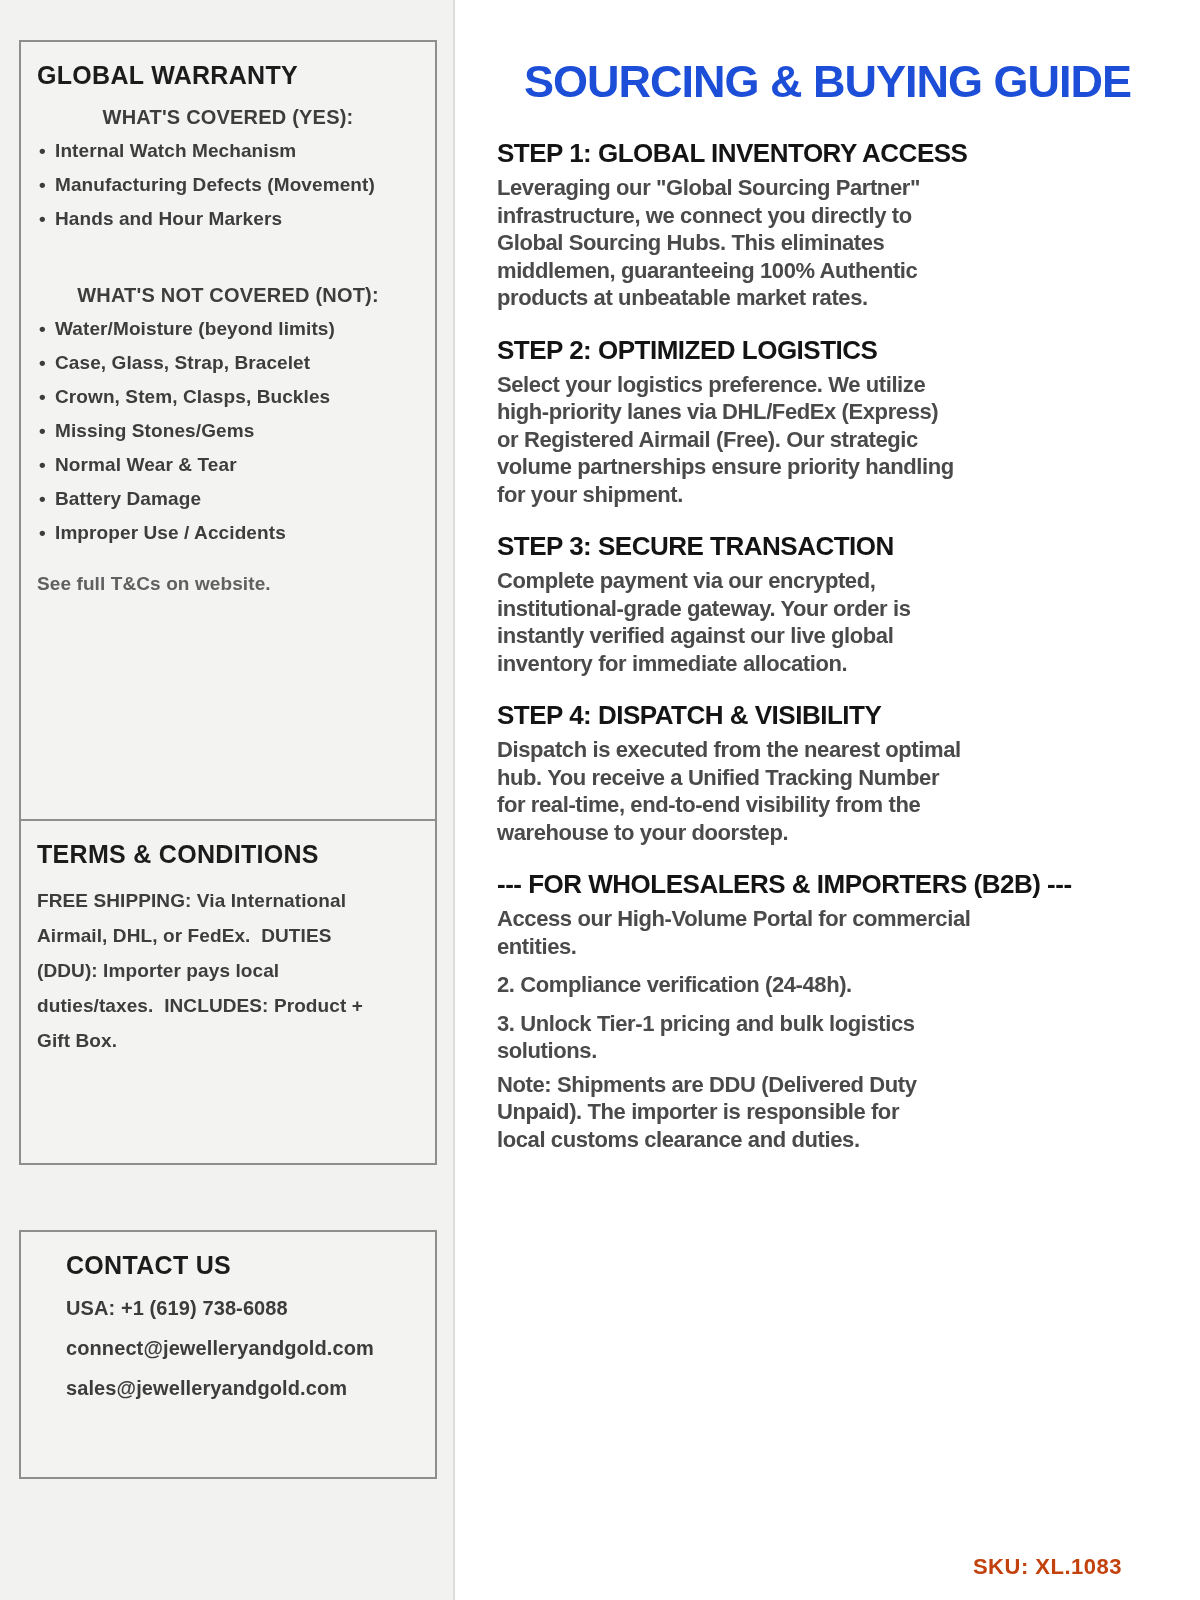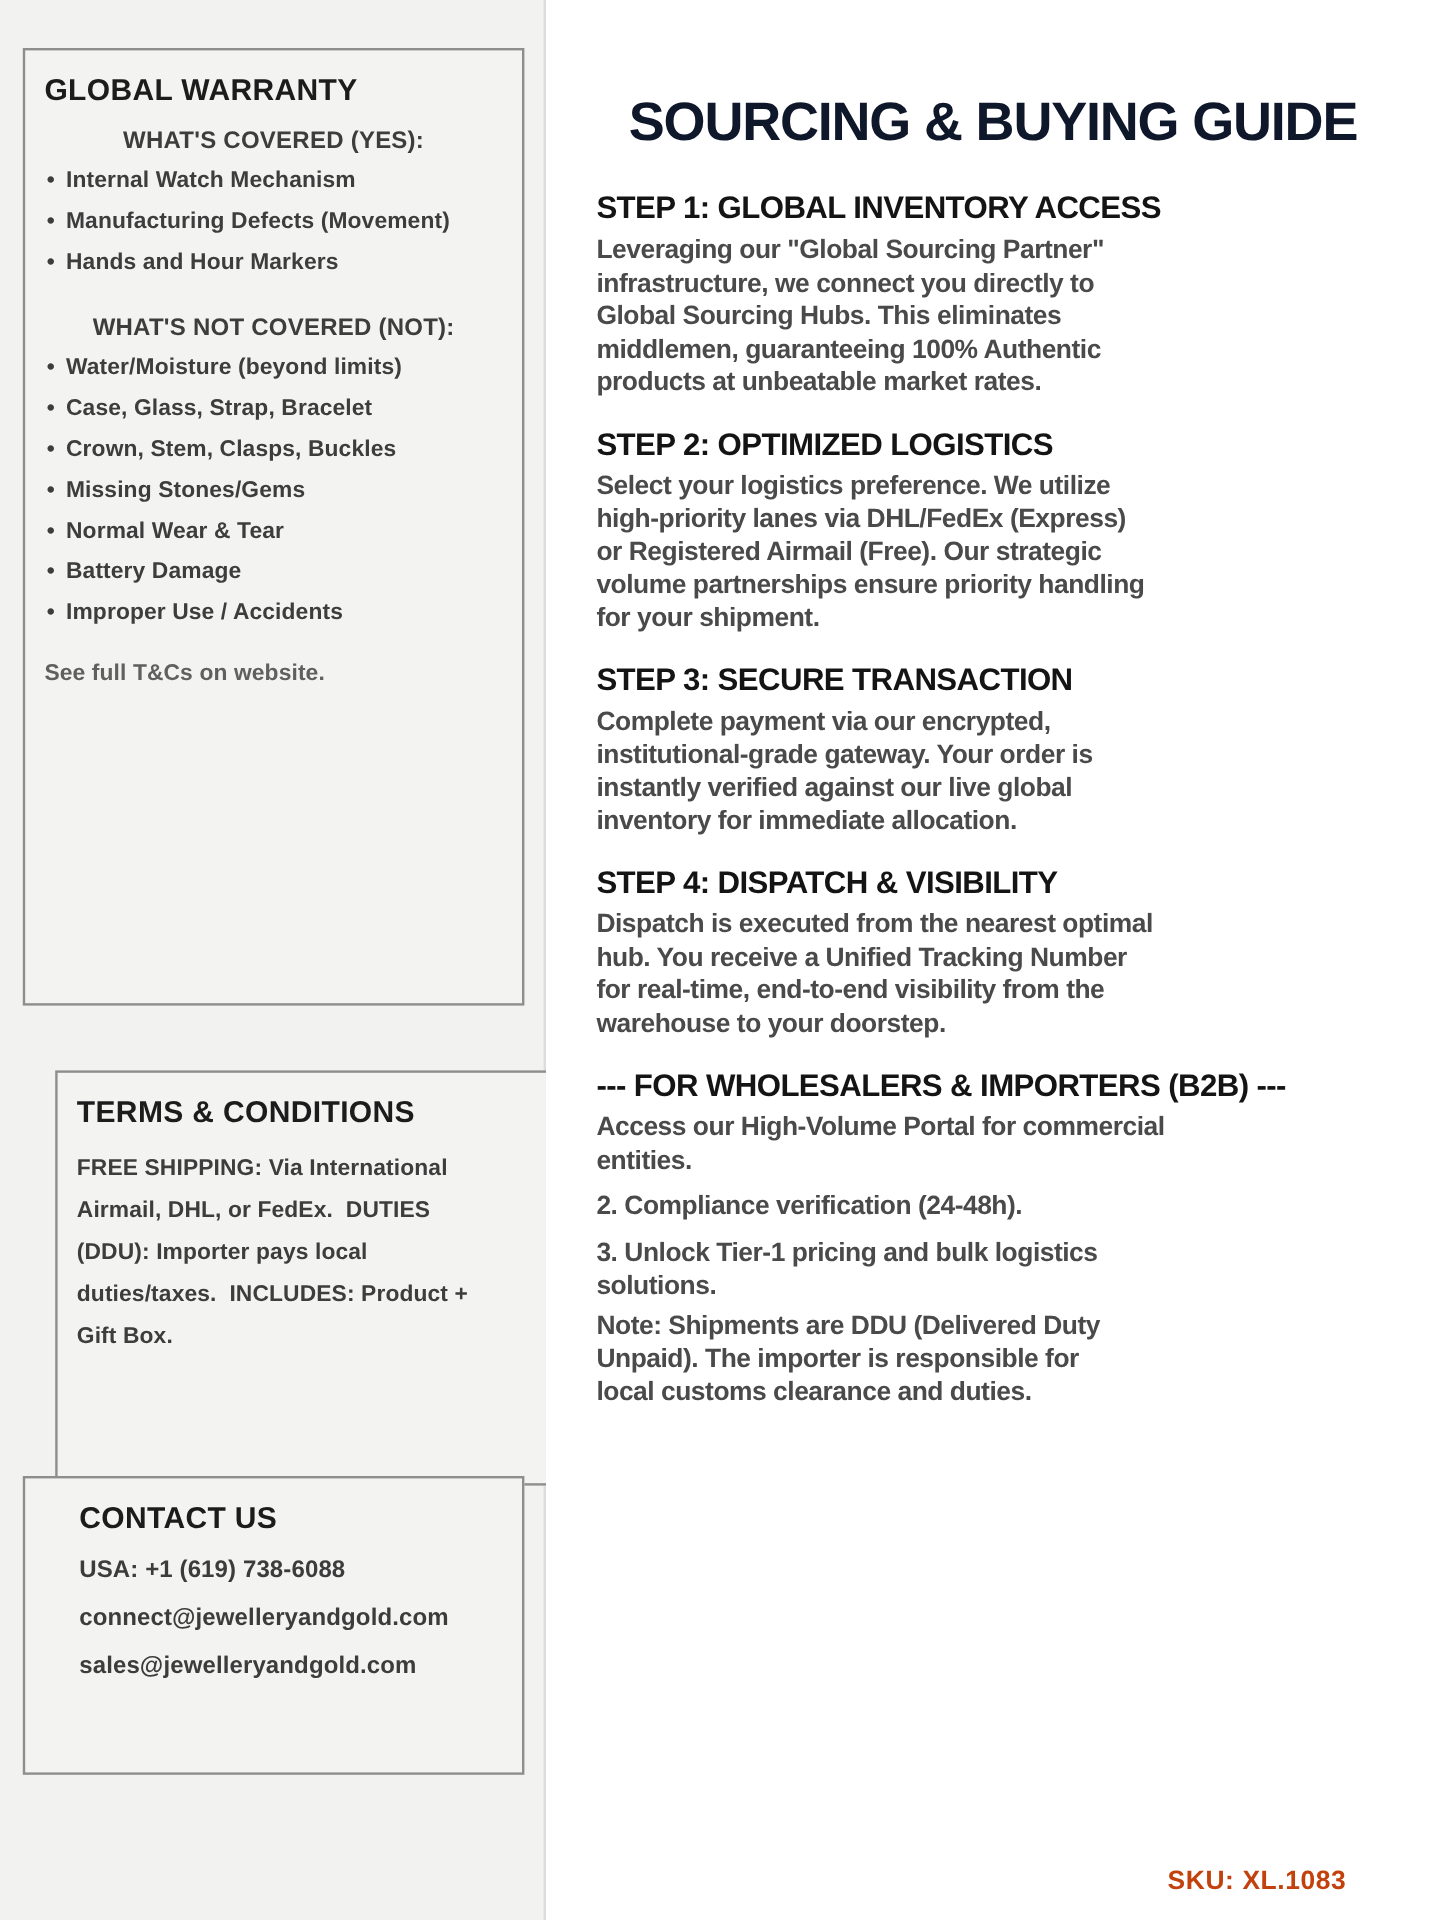--- a/index.html
+++ b/index.html
@@ -21,21 +21,21 @@
   }
   .box {
     position: absolute;
     left: 19px;
     width: 418px;
     border: 2px solid #8e8e8e;
     padding: 18px 16px 0 16px;
     background: #f3f3f2;
   }
   .box-warranty { top: 40px;   height: 798px; }
-  .box-terms    { top: 892px;  height: 346px; margin-left: 27px; }
+  .box-terms    { top: 819px;  height: 346px; }
   .box-contact  { top: 1230px; height: 249px; padding-left: 45px; }
 
   .box h2 {
     font-size: 25px;
     font-weight: 700;
     line-height: 30px;
     color: #1c1c1c;
     letter-spacing: 0.3px;
   }
   .sub-heading {
@@ -59,21 +59,21 @@
     line-height: 24px;
     color: #3d3d3d;
     margin-bottom: 10px;
     letter-spacing: 0.1px;
   }
   .side-list li::before {
     content: "\2022";
     position: absolute;
     left: 2px;
   }
-  .gap-above { margin-top: 30px; }
+  .gap-above { margin-top: 52px; }
   .footnote {
     margin-top: 28px;
     font-size: 19px;
     font-weight: 700;
     color: #606060;
     letter-spacing: 0.1px;
   }
   .side-para {
     margin-top: 14px;
     font-size: 19px;
@@ -93,26 +93,26 @@
   }
 
   
   .main {
     position: absolute;
     left: 455px; top: 0;
     width: 745px; height: 1600px;
     background: #ffffff;
   }
   .main h1 {
-    margin-top: 76px;
+    margin-top: 56px;
     text-align: center;
     font-size: 45px;
     font-weight: 700;
     letter-spacing: -1px;
-    color: #0f172a;
+    color: #1d4ed8;
   }
   .content {
     margin: 30px 0 0 42px;
     width: 600px;
   }
   .step-heading {
     margin-top: 23px;
     font-size: 26px;
     font-weight: 700;
     line-height: 30px;

